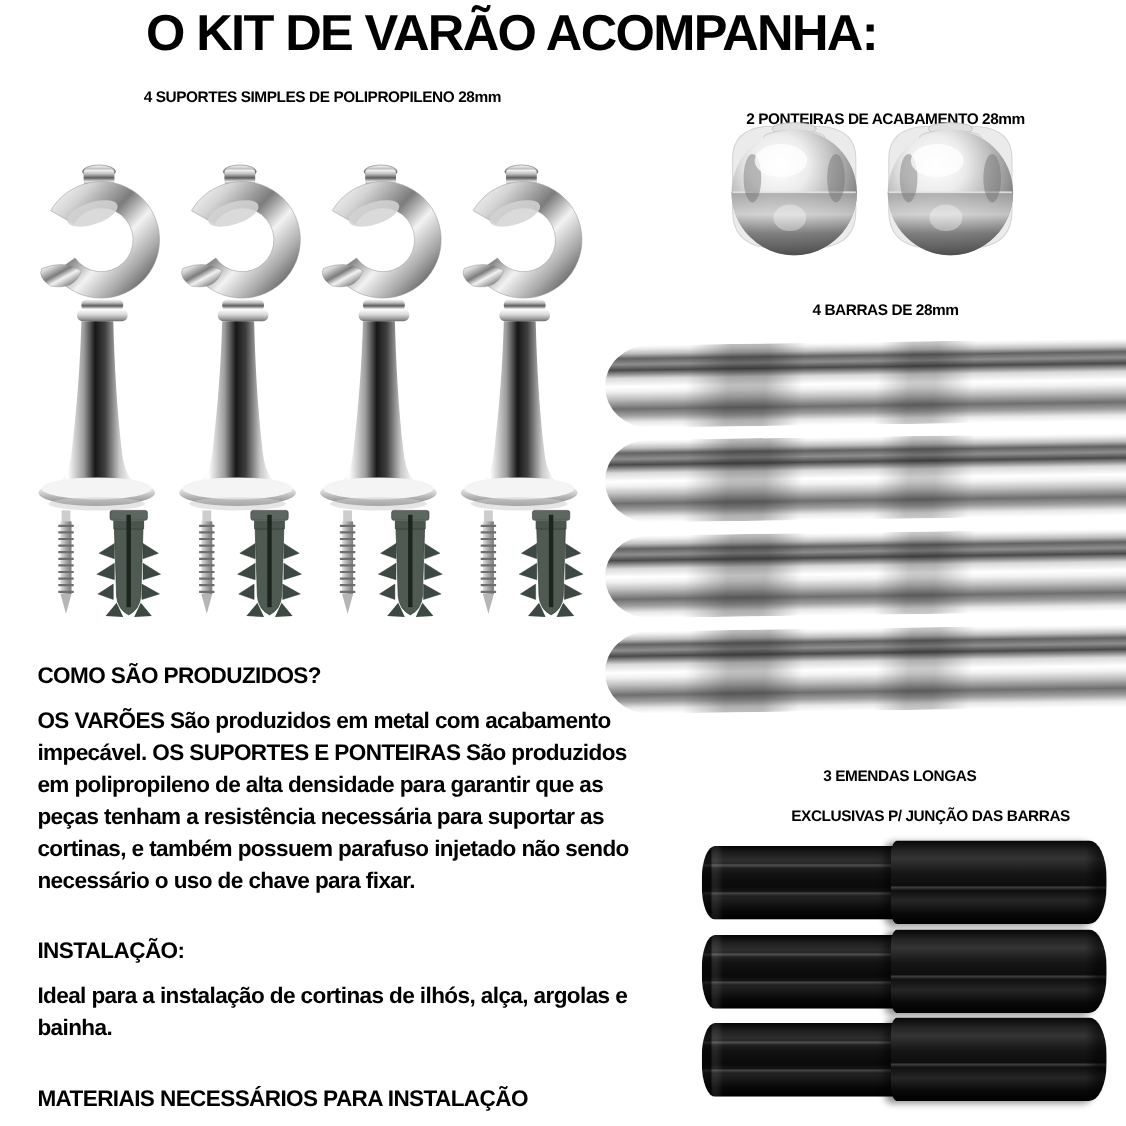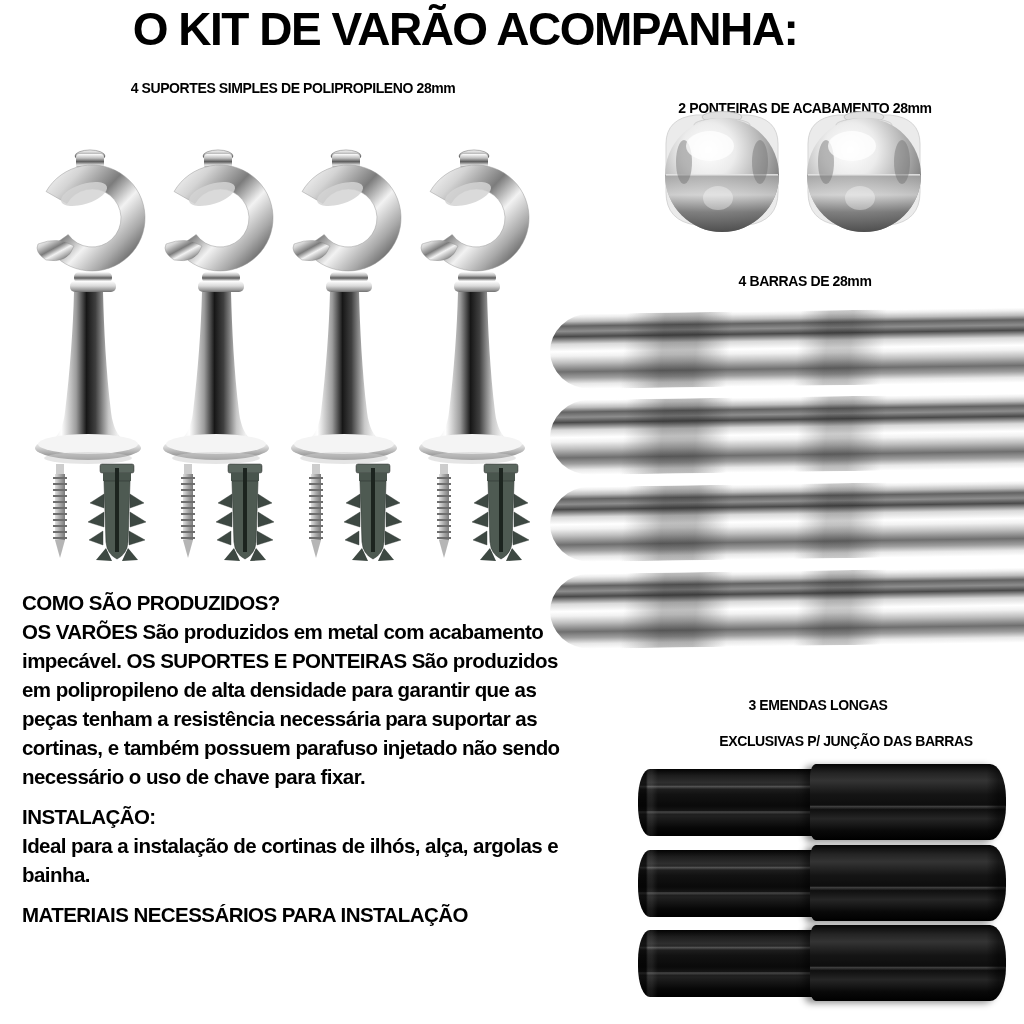--- a/index.html
+++ b/index.html
@@ -40,21 +40,21 @@
   .emenda .part-right{position:absolute;left:172px;top:0;width:196px;height:76px;
        border-radius:6px 16px 16px 6px / 12px 34px 34px 12px;
        box-shadow:-6px 2px 7px rgba(0,0,0,.45);
        background:
         linear-gradient(90deg, rgba(0,0,0,0) 90%, rgba(0,0,0,.5) 96% 100%),
         linear-gradient(180deg, rgba(0,0,0,0) 54%, rgba(180,180,180,.3) 56%, rgba(0,0,0,0) 60%),
         linear-gradient(180deg,#050505 0%,#242424 12%,#343434 22%,#151515 40%,#0c0c0c 58%,#262626 72%,#090909 88%,#000 100%);}
 
   .textblock{position:absolute;left:22px;top:588px;width:566px;
        font-size:20.5px;font-weight:700;line-height:29px;letter-spacing:-0.55px;}
-  .textblock .para{margin:0;}
+  .textblock .para{margin:12px;}
   .tb-gap{height:11px;}
   .defs-svg{position:absolute;width:0;height:0;overflow:hidden;}
 </style>
 </head>
 <body>
 
 <div class="page">
 
   <svg class="defs-svg" xmlns="http://www.w3.org/2000/svg" aria-hidden="true">
     <defs>

